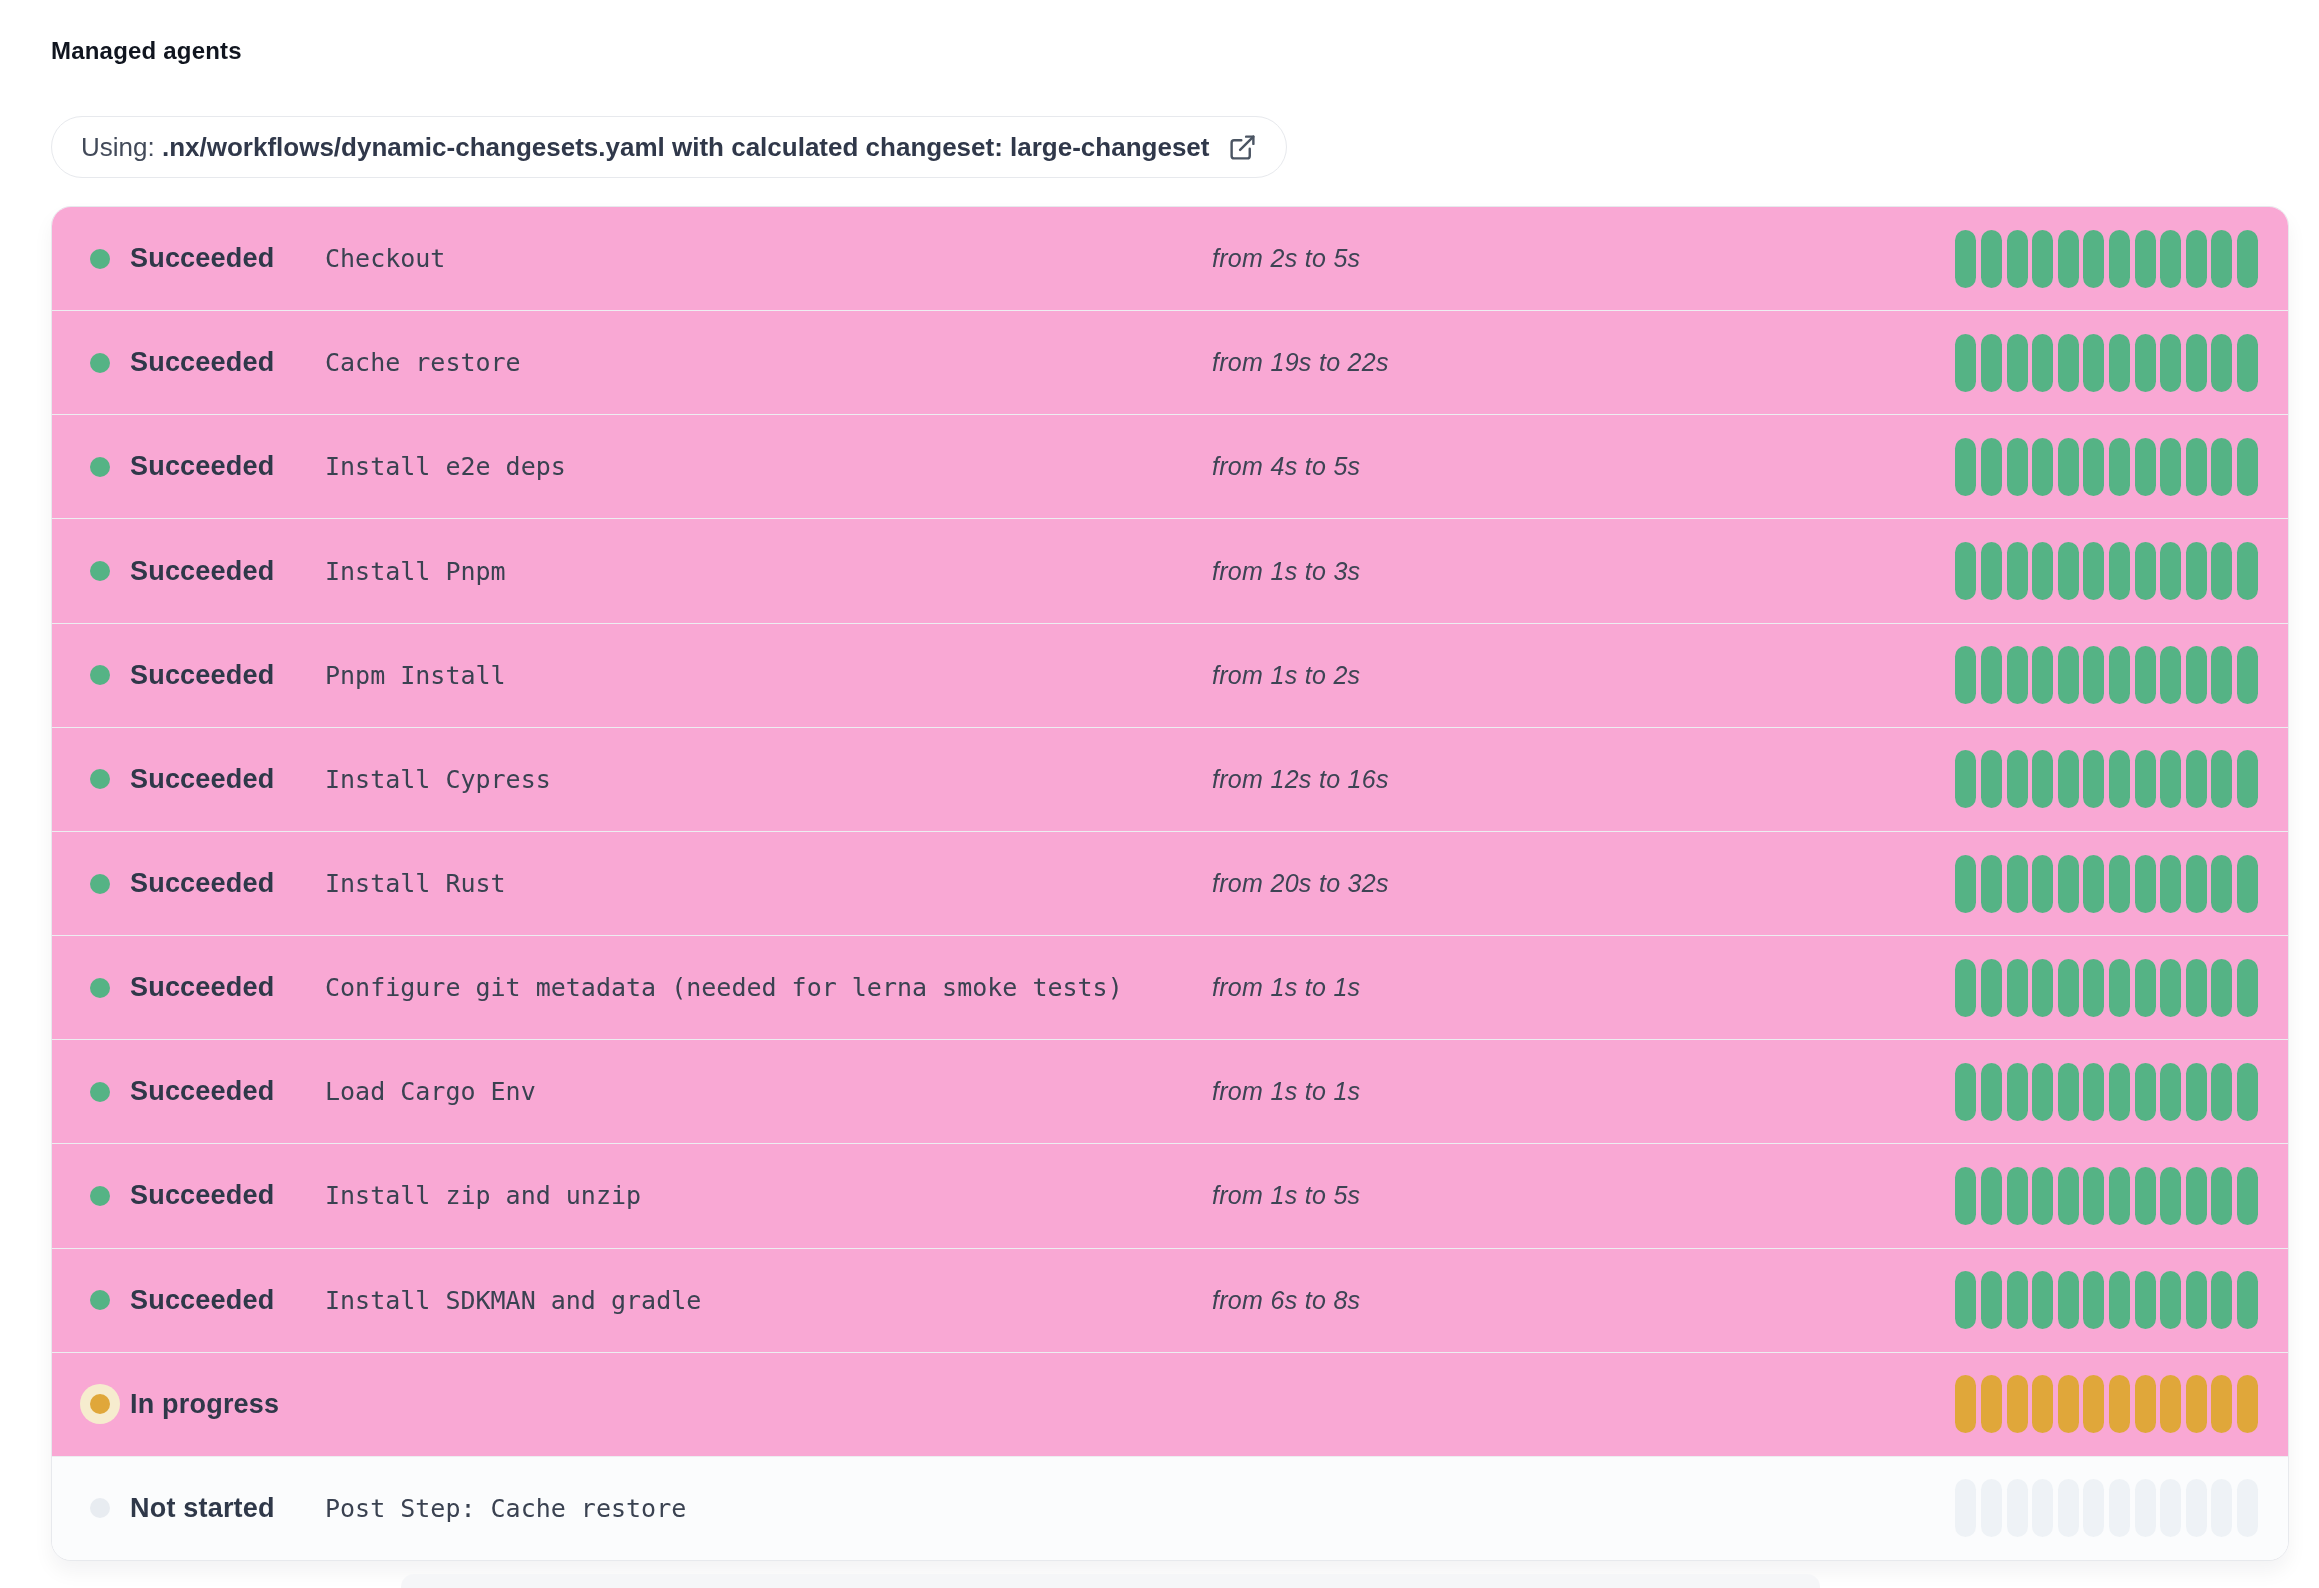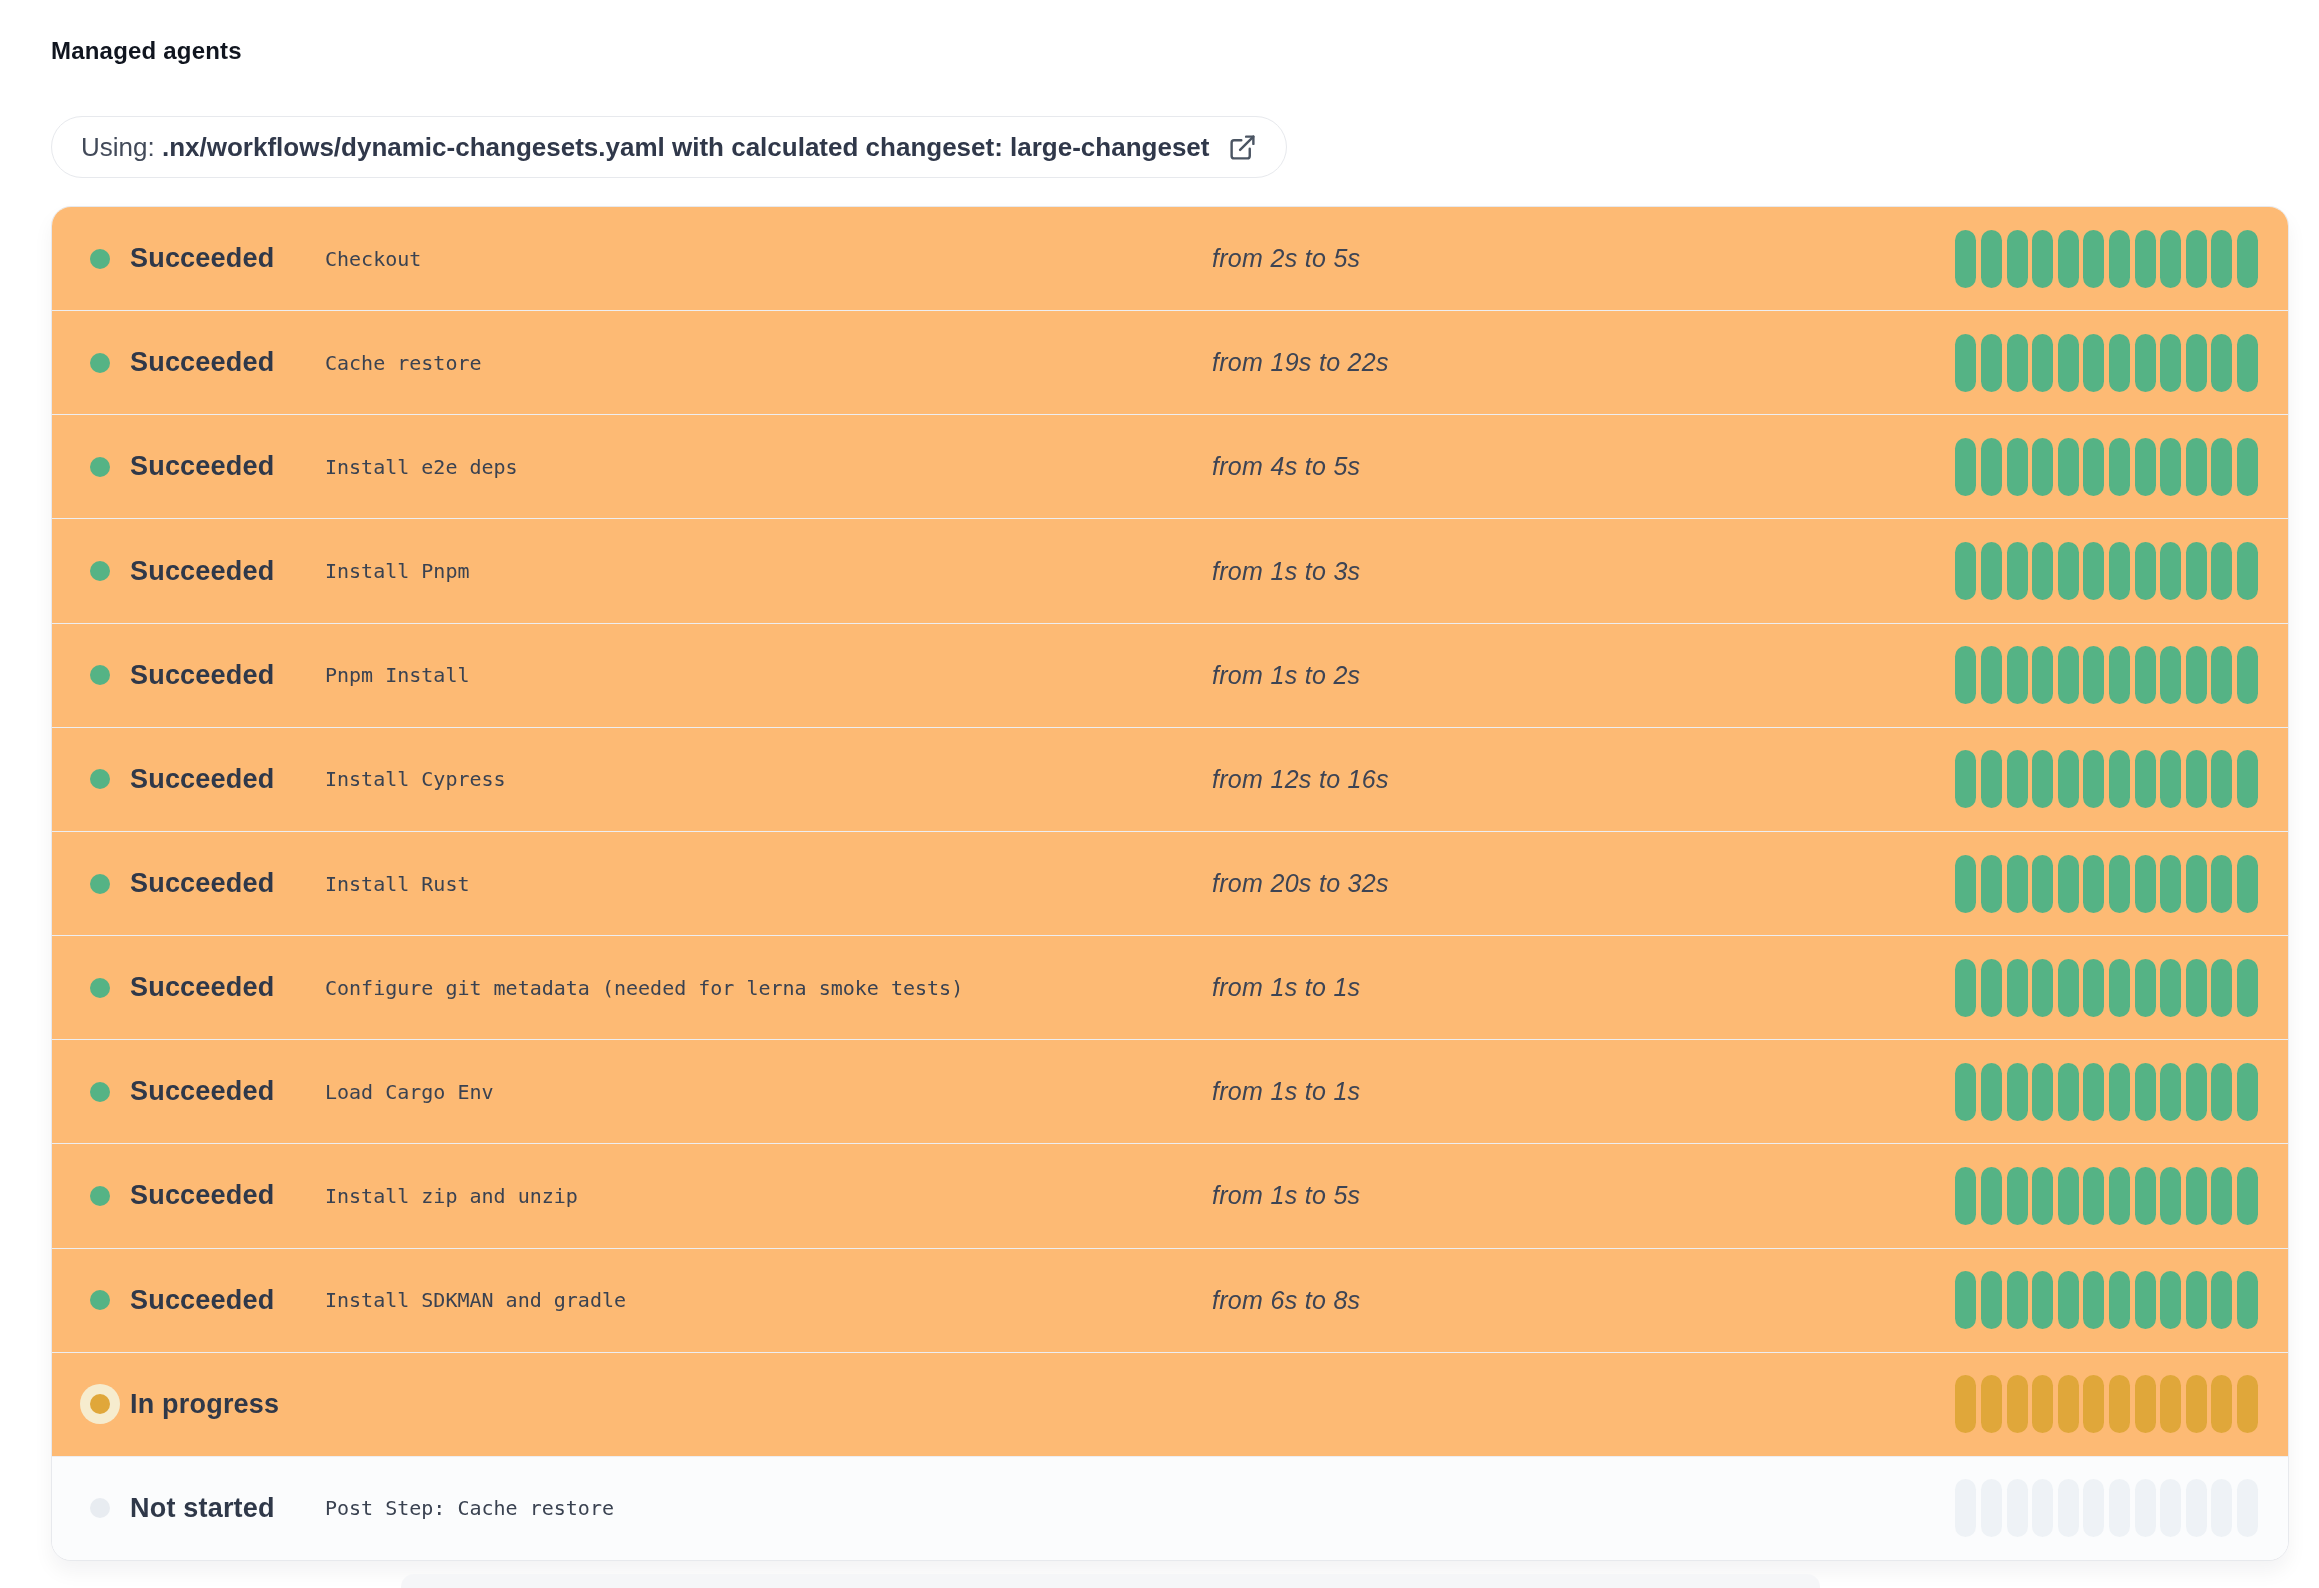--- a/index.html
+++ b/index.html
@@ -24,36 +24,36 @@
 
   .agents-card{
     position:absolute; left:51px; top:206px; width:2238px; height:1355px;
     background:#fff; border:1.8px solid #e7e9ed; border-radius:20px;
     box-shadow:0 11px 20px rgba(16,24,40,.05);
     display:flex; flex-direction:column; overflow:hidden;
   }
 
   .agent-row{
     flex:1; display:flex; align-items:center;
-    padding:0 30px 0 38px; background:#fdba74; cursor:pointer;
+    padding:0 30px 0 38px; background:#f9a8d4; cursor:pointer;
   }
   .agent-row + .agent-row{ border-top:1.8px solid #edeef1; }
   .agent-row.not_started{ background:#fbfcfd; }
 
   .status-col{ width:235px; display:flex; align-items:center; gap:20px; flex:none; }
   .status-dot{ width:20px; height:20px; border-radius:50%; flex:none; }
   .succeeded  .status-dot{ background:var(--c-succeeded); }
   .in_progress .status-dot{ background:var(--c-in-progress); box-shadow:0 0 0 10px #f6ecce; }
   .not_started .status-dot{ background:#e8ecf1; }
   .status-label{ font-size:27px; font-weight:600; color:#2f3849; letter-spacing:0.2px; }
 
   .step-name{
     width:887px; flex:none;
     font-family:"DejaVu Sans Mono","Liberation Mono",monospace;
-    font-size:20px; color:#3a4251;
+    font-size:25px; color:#3a4251;
   }
 
   .duration{
     flex:1; font-style:italic; font-size:25px; color:#3d4454; letter-spacing:0.3px;
   }
 
   .progress-bar{ display:flex; gap:4.6px; flex:none; }
   .seg{ width:21px; height:58px; border-radius:11px; background:#eef1f5; }
   .succeeded   .seg{ background:var(--c-succeeded); }
   .in_progress .seg{ background:var(--c-in-progress); }

